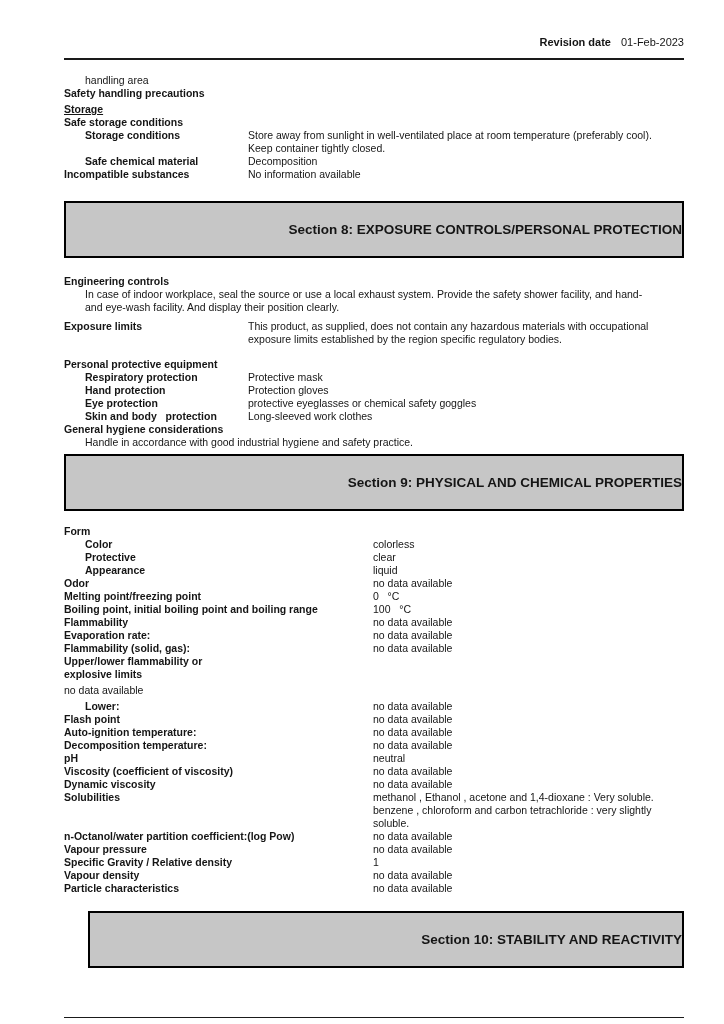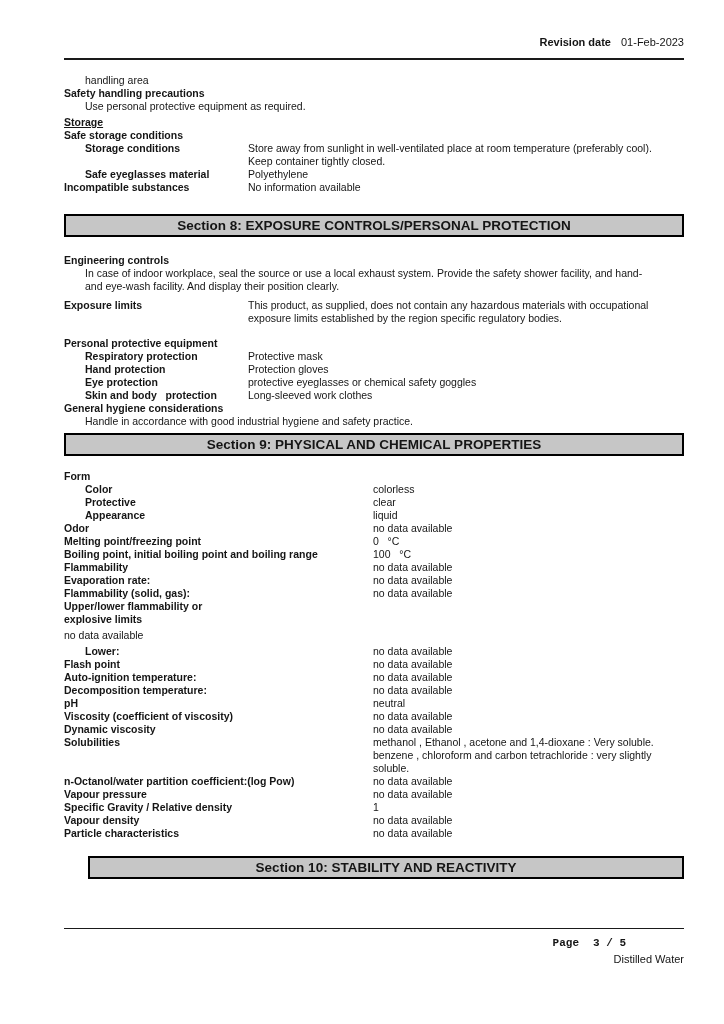--- a/index.html
+++ b/index.html
@@ -19,25 +19,25 @@
   .i1{padding-left:21px;}
   .row{display:grid;grid-template-columns:184px 1fr;}
   .row9{display:grid;grid-template-columns:309px 1fr;}
   .revision-row{padding-top:36px;text-align:right;font-size:11px;}
   .revision-row .date{font-weight:normal;margin-left:10px;}
   .rule-top{margin-top:9px;border-top:2px solid #1a1a1a;height:0;}
   .rule-footer{margin-top:49px;border-top:1.5px solid #1a1a1a;height:0;}
   .secbar{
     border:2px solid #000;
     background:#c6c6c6;
-    text-align:center;
+    text-align:right;
     font-weight:bold;
     font-size:13.5px;
     line-height:17px;
-    padding:1px 0;
+    padding:18px 0;
   }
   .mt3{margin-top:3px;}
   .mt5{margin-top:5px;}
   .mt6{margin-top:6px;}
   .mt12{margin-top:12px;}
   .mt14{margin-top:14px;}
   .mt16{margin-top:16px;margin-left:24px;}
   .mt17{margin-top:17px;}
   .mt20{margin-top:20px;}
   .page-row{margin-top:8px;text-align:right;font-size:11px;transform:translateX(-58px);font-family:Liberation Mono, monospace;}
@@ -51,32 +51,31 @@
   <div class="content">
 
     <div class="revision-row">
       <span class="b">Revision date</span><span class="date">01-Feb-2023</span>
     </div>
     <div class="rule-top"></div>
 
     <div class="mt14">
       <div class="line i1">handling area</div>
       <div class="line b">Safety handling precautions</div>
-      <div class="line i1">Use personal protective equipment as required.</div>
       <div class="line b u mt3">Storage</div>
       <div class="line b">Safe storage conditions</div>
 
       <div class="row">
         <span class="lbl b i1">Storage conditions</span>
         <span class="val">Store away from sunlight in well-ventilated place at room temperature (preferably cool).
 Keep container tightly closed.</span>
       </div>
       <div class="row">
-        <span class="lbl b i1">Safe eyeglasses material</span>
-        <span class="val">Polyethylene</span>
+        <span class="lbl b i1">Safe chemical material</span>
+        <span class="val">Decomposition</span>
       </div>
       <div class="row">
         <span class="lbl b">Incompatible substances</span>
         <span class="val">No information available</span>
       </div>
     </div>
 
     <div class="secbar mt20">Section 8: EXPOSURE CONTROLS/PERSONAL PROTECTION</div>
 
     <div class="mt17">

